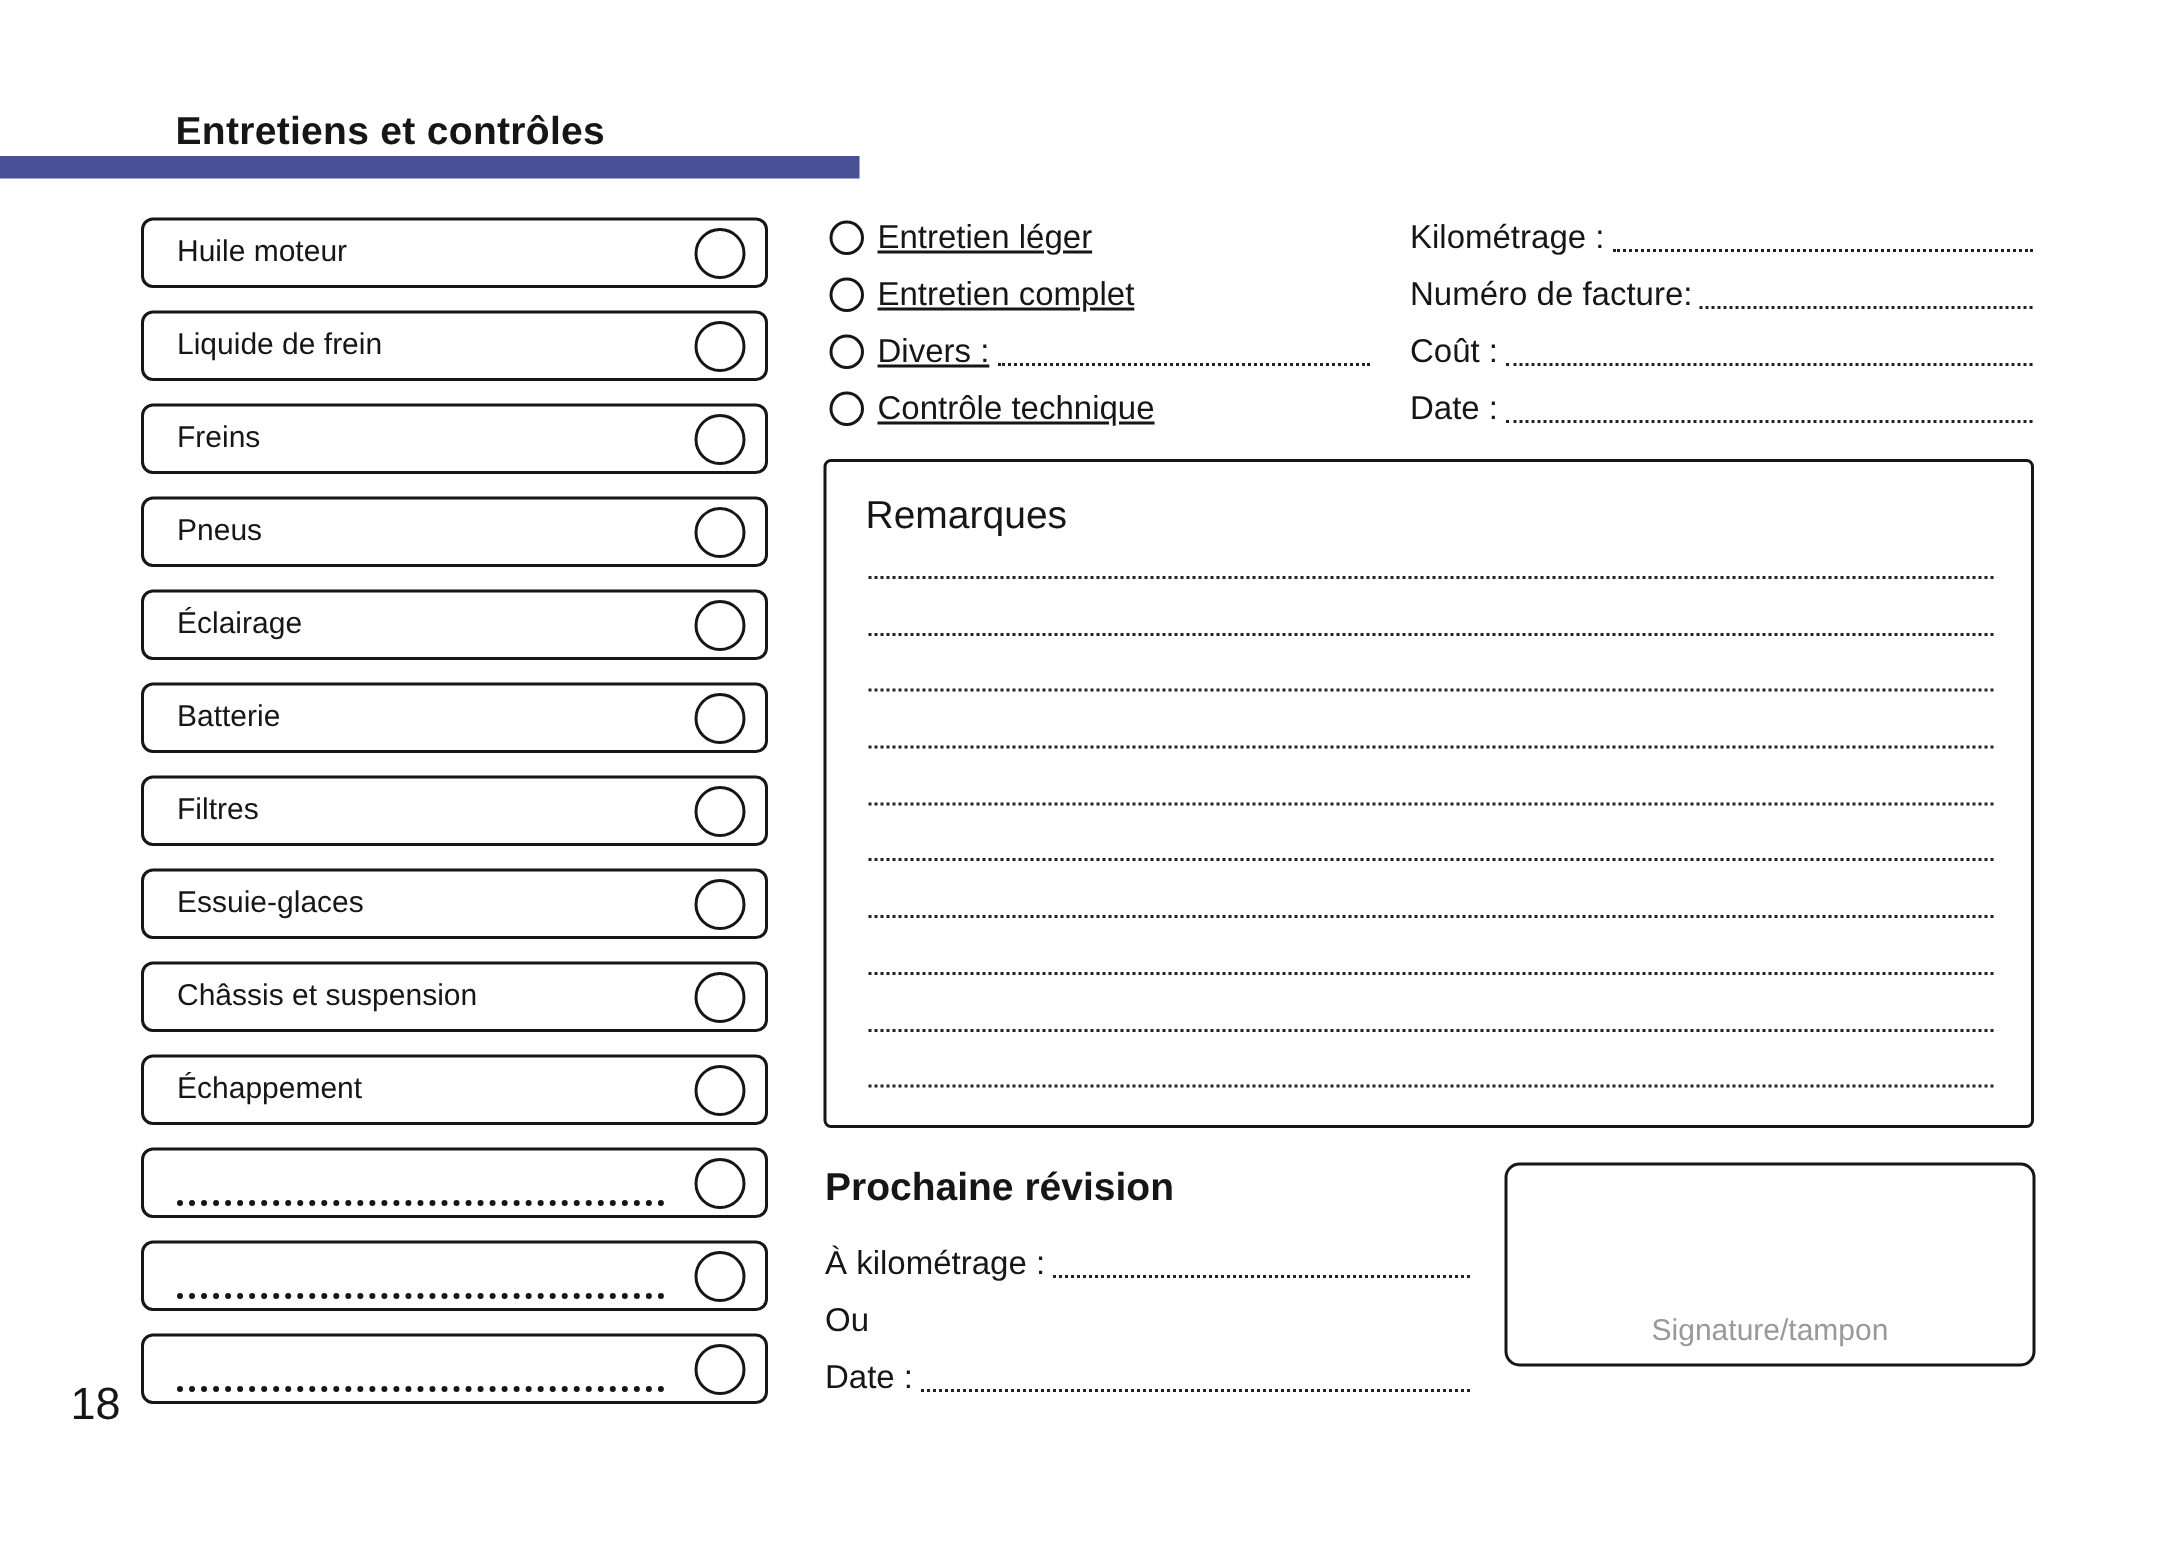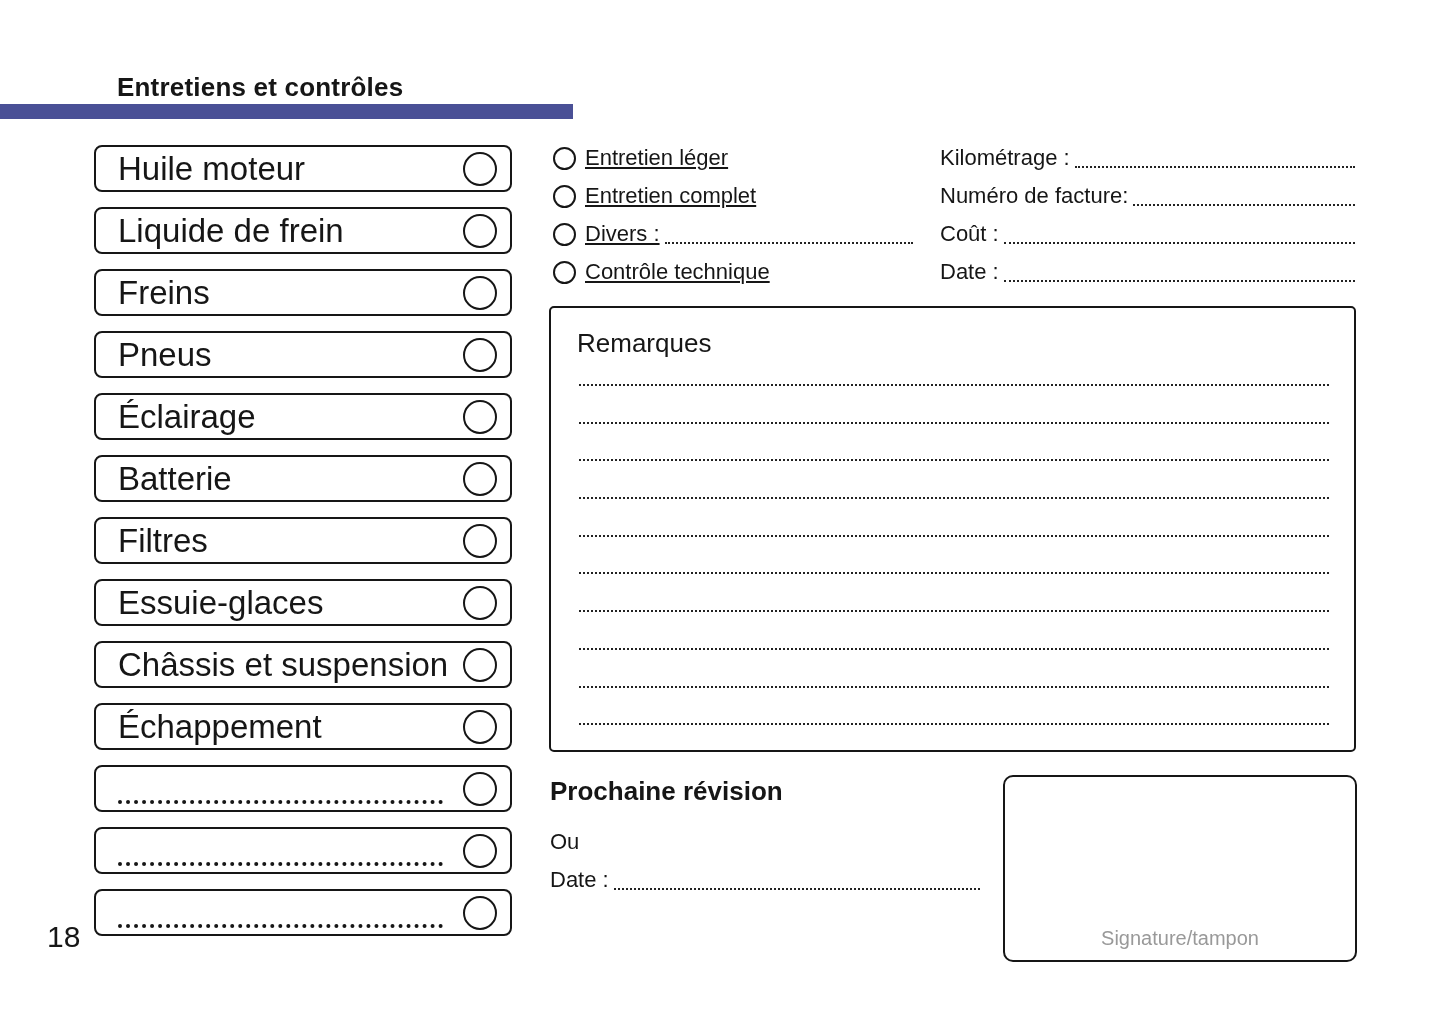--- a/index.html
+++ b/index.html
@@ -13,21 +13,21 @@
   
   .page-title { position:absolute; left:117px; top:72px; margin:0; font-size:26px; font-weight:bold; letter-spacing:0.2px; }
   .accent-bar { position:absolute; left:0; top:104px; width:573px; height:15px; background:var(--accent); }
 
   
   .checklist { position:absolute; left:94px; top:145px; width:418px; }
   .check-row {
     height:47px; margin-bottom:15px; border:2.5px solid var(--ink); border-radius:8px;
     display:flex; align-items:center; padding:0 13px 0 22px; background:#fff;
   }
-  .check-label { font-size:33px; white-space:nowrap; }
+  .check-label { font-size:20px; white-space:nowrap; }
   .check-circle { width:34px; height:34px; border:2.5px solid var(--ink); border-radius:50%; margin-left:auto; flex:none; }
   .row-leader { flex:1 1 auto; height:30px; border-bottom:4px dotted var(--ink); margin-right:20px; }
 
   
   .service-types { position:absolute; left:553px; top:139px; width:360px; }
   .service-row { height:38px; display:flex; align-items:center;text-decoration:underline; }
   .radio-circle { width:23px; height:23px; border:2.5px solid var(--ink); border-radius:50%; margin-right:9px; flex:none; }
   .service-label { font-size:22px; white-space:nowrap; }
   .dot-leader { flex:1 1 auto; height:0; border-bottom:2.5px dotted #222; transform:translateY(9px); margin-left:5px; }
 
@@ -46,21 +46,21 @@
   .remark-line { height:37.7px; border-top:2.5px dotted #222; }
   .remark-line:first-child { border-top:2.5px dotted #222; }
 
   
   .next-service { position:absolute; left:550px; top:776px; width:430px; }
   .ns-title { font-size:26px; font-weight:bold; margin:0 0 16px 0; }
   .ns-or { font-size:22px; height:38px; display:flex; align-items:center; }
 
   
   .signature-box {
-    position:absolute; left:1003px; top:775px; width:354px; height:187px;
+    position:absolute; left:1003px; top:775px; width:354px; height:136px;
     border:2.5px solid var(--ink); border-radius:10px;
   }
   .signature-label { position:absolute; left:0; bottom:10px; width:100%; text-align:center; color:#999; font-size:20px; }
 
   
   .page-number { position:absolute; left:47px; top:920px; font-size:30px; }
 </style>
 </head>
 <body>
 
@@ -174,20 +174,24 @@
       <div class="remark-line"></div>
       <div class="remark-line"></div>
       <div class="remark-line"></div>
       <div class="remark-line"></div>
       <div class="remark-line"></div>
     </div>
   </div>
 
   <div class="next-service">
     <div class="ns-title">Prochaine révision</div>
+    <div class="field-row">
+      <span class="field-label">À kilométrage :</span>
+      <span class="dot-leader"></span>
+    </div>
     <div class="ns-or">Ou</div>
     <div class="field-row">
       <span class="field-label">Date :</span>
       <span class="dot-leader"></span>
     </div>
   </div>
 
   <div class="signature-box">
     <span class="signature-label">Signature/tampon</span>
   </div>

